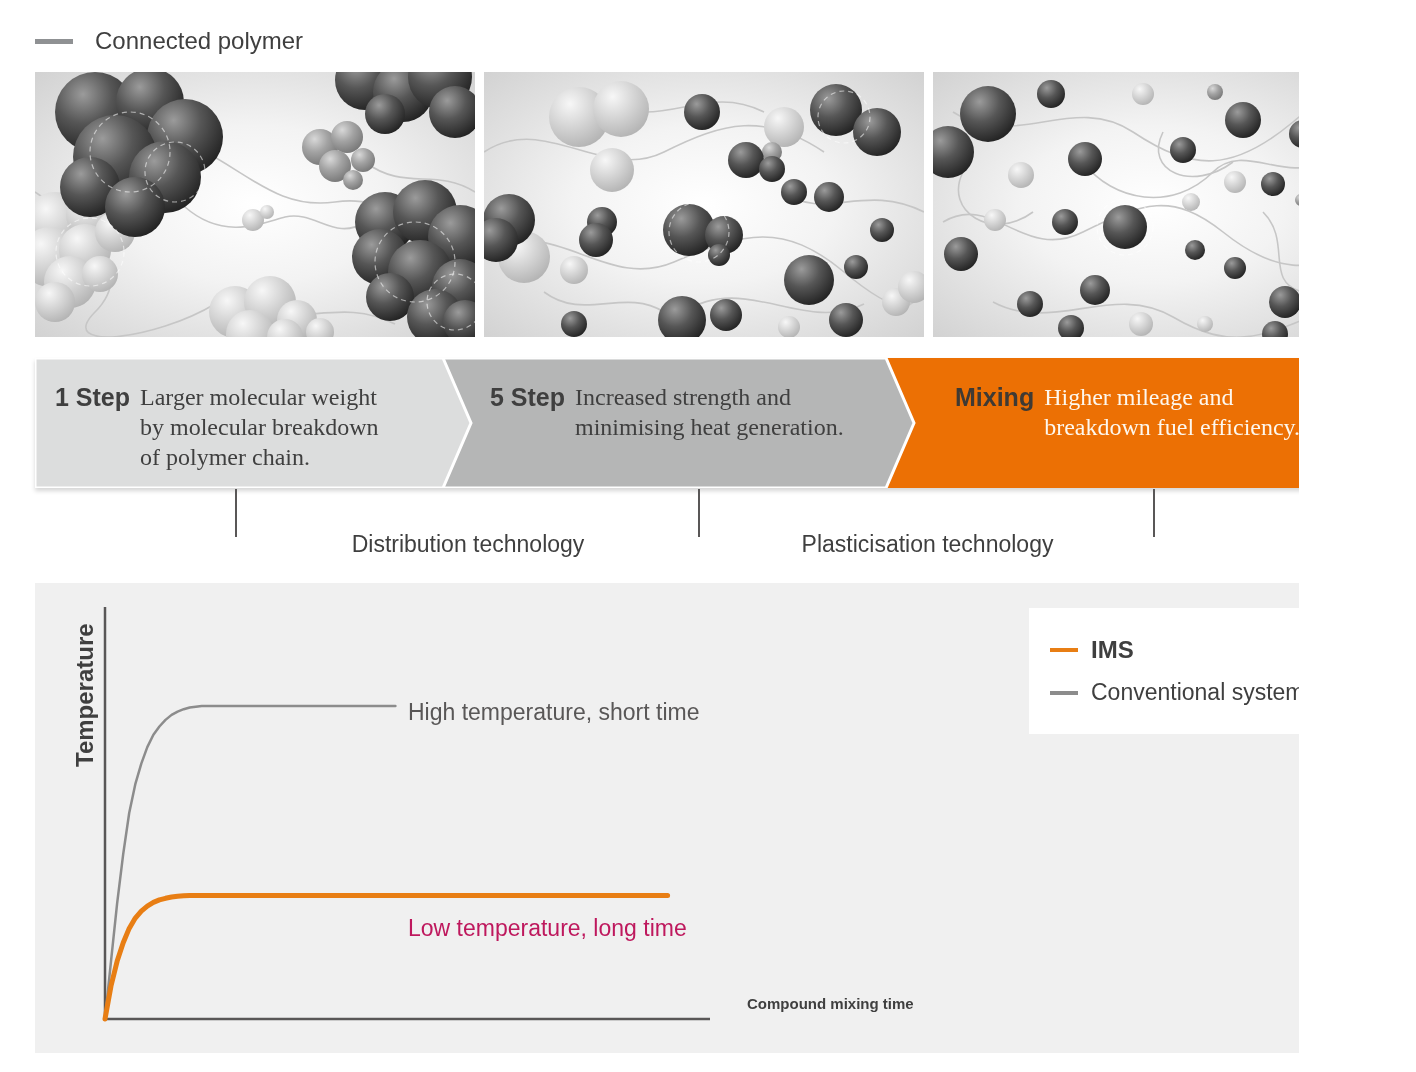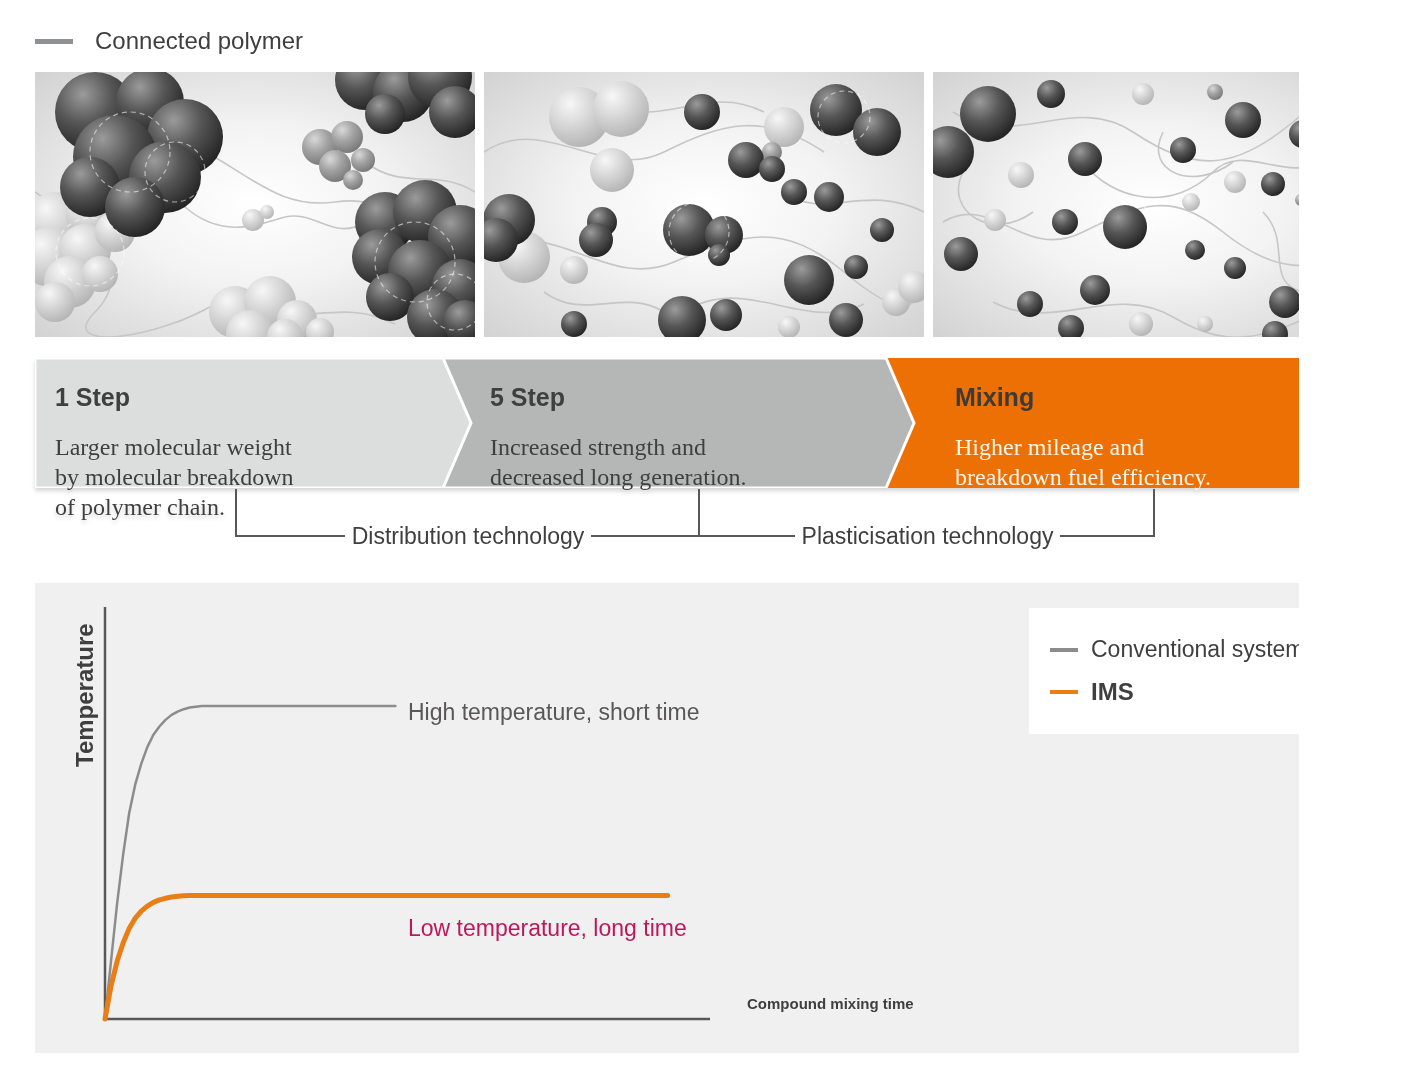--- a/index.html
+++ b/index.html
@@ -13,33 +13,33 @@
   
   .panels{position:absolute;left:35px;top:72px;display:flex;gap:9px;}
   .panel{width:440px;height:265px;overflow:hidden;
          background:radial-gradient(ellipse at 50% 50%, #ffffff 0%, #f3f3f3 42%, #d2d2d2 100%);}
   .panel svg{display:block;}
 
   
   .chev-wrap{position:absolute;left:35px;top:358px;width:1348px;height:130px;
              filter:drop-shadow(0 3px 2px rgba(0,0,0,0.16));}
   .chev-wrap svg{position:absolute;left:0;top:0;}
-  .chev-text{position:absolute;top:24px;display:flex;gap:20px;align-items:flex-start;flex-direction:column;}
+  .chev-text{position:absolute;top:24px;display:flex;gap:10px;align-items:flex-start;}
   .chev-label{font-weight:bold;font-size:25px;line-height:30px;white-space:nowrap;}
   .chev-lines{font-size:24px;line-height:30px;font-family:Liberation Serif, serif;}
   #chev-t0{left:20px;}
   #chev-t1{left:455px;}
   #chev-t2{left:920px;}
   #chev-t2 .chev-label{color:#3f3a34;}
   #chev-t2 .chev-lines{color:#fdf7ee;}
 
   
   .brk-v{position:absolute;top:489px;width:2px;height:48px;background:#595757;}
   .brk{position:absolute;top:524px;height:24px;display:flex;align-items:center;gap:7px;
-       font-size:23px;color:#3f3f3f;}
+       font-size:23px;color:#3f3f3f;flex-direction:column;}
   .brk .hl{flex:1;height:2px;background:#595757;}
   .brk span{white-space:nowrap;}
 
   
   .chart{position:absolute;left:35px;top:583px;width:1345px;height:470px;background:#f0f0f0;}
   .chart svg{position:absolute;left:0;top:0;}
   .lbl-temp{position:absolute;left:36px;top:24px;height:160px;writing-mode:vertical-rl;
             transform:rotate(180deg);font-weight:bold;font-size:24px;color:#3f3f3f;
             display:flex;align-items:center;}
   .lbl-time{position:absolute;left:712px;top:412px;font-weight:bold;font-size:15px;color:#3f3f3f;white-space:nowrap;}
@@ -274,21 +274,21 @@
       <div class="chev-lines">
         <div>Larger molecular weight</div>
         <div>by molecular breakdown</div>
         <div>of polymer chain.</div>
       </div>
     </div>
     <div class="chev-text" id="chev-t1">
       <span class="chev-label">5 Step</span>
       <div class="chev-lines">
         <div>Increased strength and</div>
-        <div>decreased long generation.</div>
+        <div>minimising heat generation.</div>
       </div>
     </div>
     <div class="chev-text" id="chev-t2">
       <span class="chev-label">Mixing</span>
       <div class="chev-lines">
         <div>Higher mileage and</div>
         <div>breakdown fuel efficiency.</div>
       </div>
     </div>
   </div>
@@ -311,24 +311,24 @@
     <svg id="chart-svg" width="1345" height="470" viewBox="0 0 1345 470">
         <path d="M70,24 L70,436 L675,436" fill="none" stroke="#595757" stroke-width="2.5"></path>
         <path d="M70.0,436.0 L76.0,378.3 L82.1,320.6 L88.2,271.2 L94.2,230.0 L100.3,201.2 L106.3,180.6 L112.3,164.1 L118.4,151.7 L124.4,143.5 L130.5,136.9 L136.6,131.9 L142.6,128.6 L148.7,126.2 L154.7,124.5 L160.8,123.7 L166.8,122.9 L178.9,122.9 L360.4,122.9" fill="none" stroke="#8c8c8c" stroke-width="2.5" stroke-linecap="round" stroke-linejoin="round"></path>
         <path d="M70.0,436.0 L76.0,403.0 L82.1,378.3 L88.2,359.8 L94.2,345.4 L100.3,335.1 L106.3,328.1 L112.3,323.1 L118.4,319.4 L124.4,316.9 L130.5,315.3 L136.6,314.0 L142.6,313.2 L148.7,312.8 L154.7,312.4 L166.8,312.4 L632.6,312.4" fill="none" stroke="#e87e14" stroke-width="5" stroke-linecap="round" stroke-linejoin="round"></path>
       </svg>
     <div class="lbl-temp">Temperature</div>
     <div class="lbl-time">Compound mixing time</div>
     <div class="ann" id="ann-high">High temperature, short time</div>
     <div class="ann" id="ann-low">Low temperature, long time</div>
     <div class="legend-box">
+      <div class="lrow ims">
+        <span class="dash"></span>
+        <span>IMS</span>
+      </div>
       <div class="lrow">
         <span class="dash"></span>
         <span>Conventional system</span>
       </div>
-      <div class="lrow ims">
-        <span class="dash"></span>
-        <span>IMS</span>
-      </div>
     </div>
   </div>
 
 </div>
 
 </body></html>

